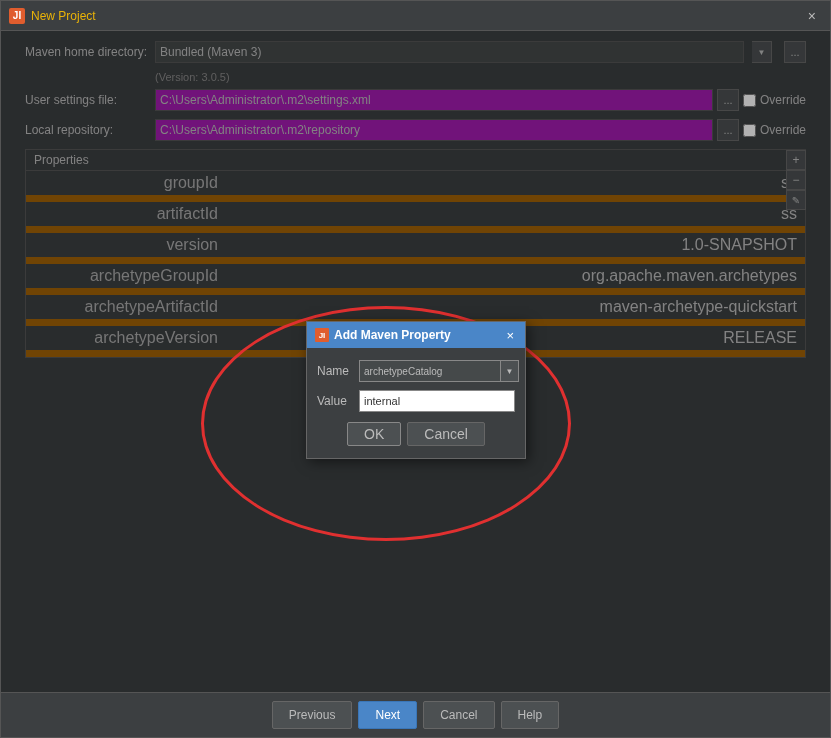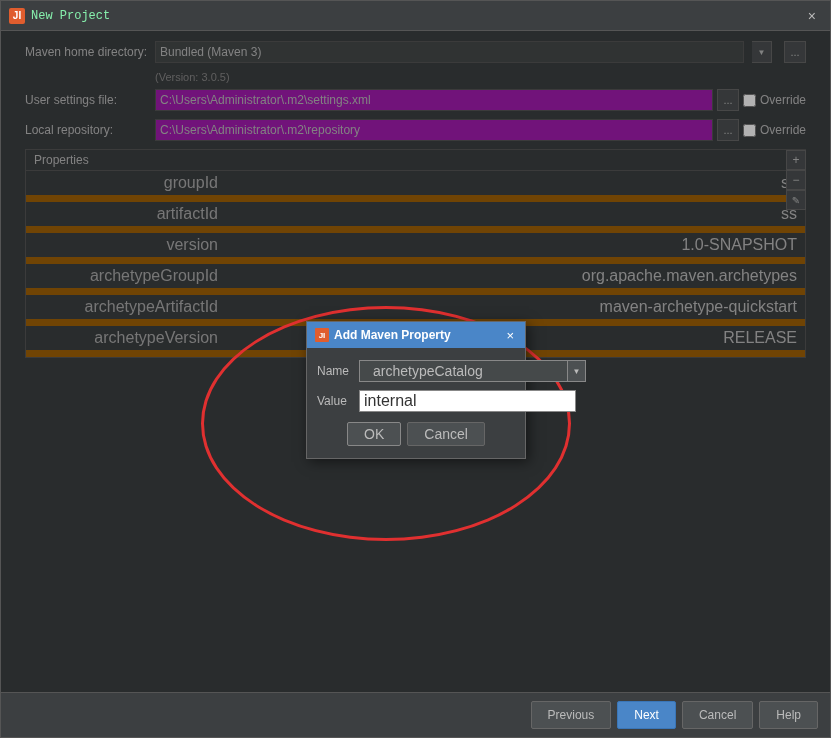--- a/index.html
+++ b/index.html
@@ -50,23 +50,22 @@
       border-radius: 2px;
       display: flex;
       align-items: center;
       justify-content: center;
       font-size: 10px;
       font-weight: bold;
       color: white;
     }
 
     .title-text {
-      color: #86efac;
-      font-size: 12px;
-      font-family: Liberation Mono, monospace;
+      color: #eab308;
+      font-size: 12px;
     }
 
     .title-close {
       cursor: pointer;
       color: #bbbbbb;
       font-size: 14px;
       padding: 2px 6px;
     }
 
     
@@ -221,21 +220,21 @@
       cursor: pointer;
       display: flex;
       align-items: center;
       justify-content: center;
       font-size: 12px;
     }
 
     
     .bottom-bar {
       display: flex;
-      justify-content: flex-end;
+      justify-content: center;
       align-items: center;
       padding: 8px 12px;
       gap: 6px;
       border-top: 1px solid #555;
       flex-shrink: 0;
       background: #3c3f41;
     }
 
     .bottom-btn {
       padding: 4px 16px;
@@ -352,22 +351,22 @@
       display: flex;
       align-items: center;
       flex: 1;
     }
 
     .modal-name-input {
       flex: 1;
       background: #45494a;
       border: 1px solid #888;
       color: #bbbbbb;
-      padding: 2px 13px;
-      font-size: 14px;
+      padding: 2px 4px;
+      font-size: 10px;
       height: 22px;
     }
 
     .modal-name-arrow {
       width: 18px;
       height: 22px;
       background: #4c5052;
       border: 1px solid #888;
       border-left: none;
       display: flex;
@@ -377,21 +376,21 @@
       font-size: 8px;
       color: #bbb;
     }
 
     .modal-value-input {
       flex: 1;
       background: white;
       border: 1px solid #888;
       color: #333;
       padding: 2px 4px;
-      font-size: 16px;
+      font-size: 11px;
       height: 22px;
     }
 
     .modal-btn-row {
       display: flex;
       justify-content: center;
       gap: 6px;
       margin-top: 10px;
     }
 

